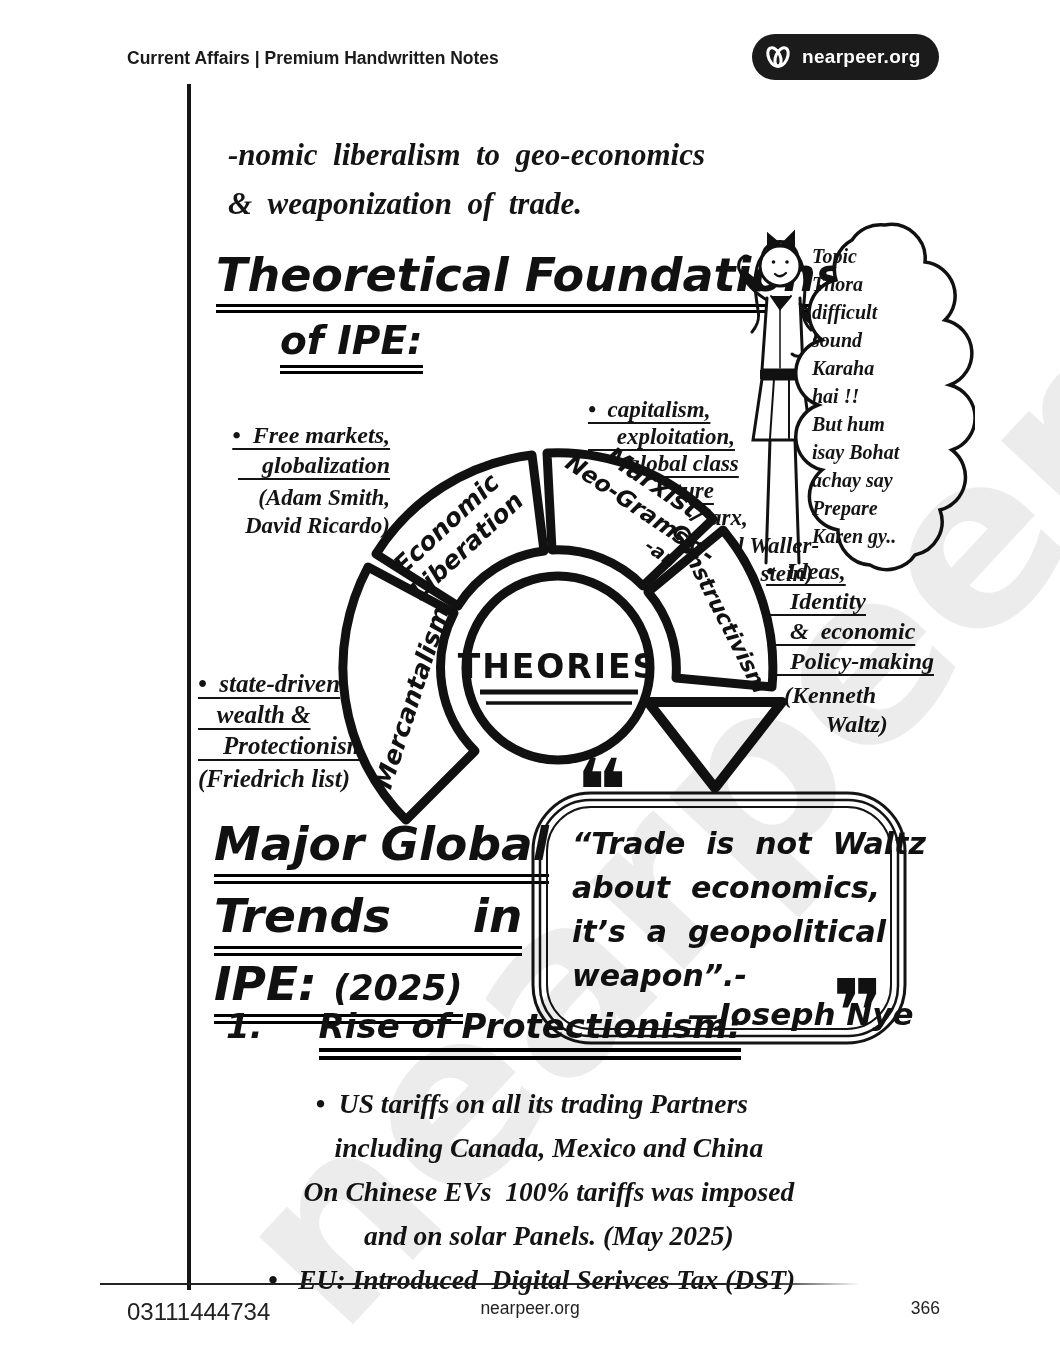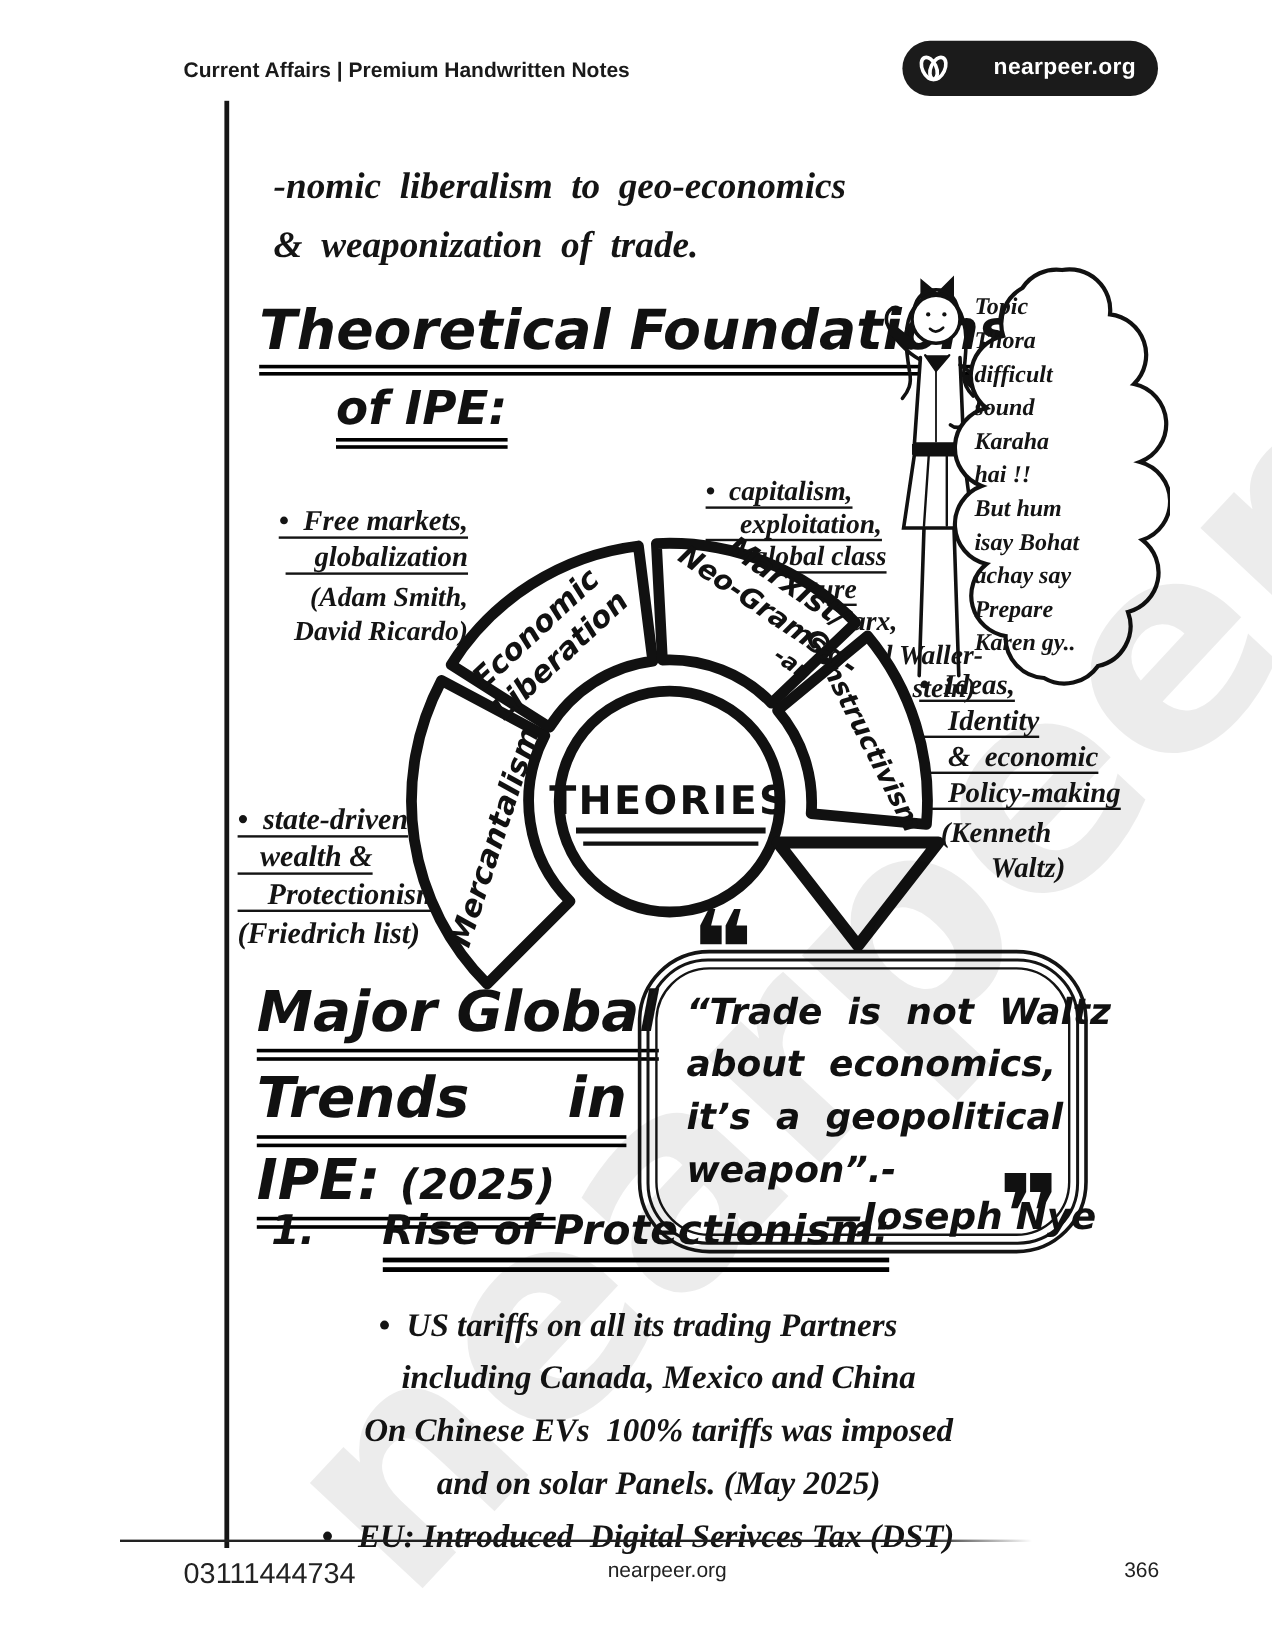--- a/index.html
+++ b/index.html
@@ -1,19 +1,19 @@
 <!DOCTYPE html>
 <html><head>
 <meta charset="utf-8">
 <style>
   html,body{margin:0;padding:0;background:#f2f2f2;}
   .page{position:relative;width:1060px;height:1370px;background:#ffffff;margin:0 auto;
         overflow:hidden;color:#141414;}
   .abs{position:absolute;}
-  .sans{font-family:"Liberation Sans",sans-serif;margin-left:26px;}
+  .sans{font-family:"Liberation Sans",sans-serif;}
   .hw{font-family:Liberation Serif, serif;font-style:italic;font-weight:600;color:#141414;}
   .marker{font-family:"DejaVu Sans",sans-serif;font-style:italic;font-weight:bold;color:#111;}
   .pre{white-space:pre;}
   .ul{text-decoration:underline;text-decoration-thickness:2px;text-underline-offset:5px;}
   .heading-ul{display:inline-block;border-bottom:10px double #000;padding-bottom:3px;}
   .title-ul{display:inline-block;border-bottom:9px double #000;padding-bottom:2px;}
   .margin-line{width:4px;background:#161616;}
   .logo-pill{display:flex;align-items:center;gap:8px;background:#1b1b1b;border-radius:24px;
              padding:0 18px 0 10px;height:46px;}
   .logo-pill .brand{color:#fff;font-size:19px;font-weight:600;letter-spacing:.3px;}

